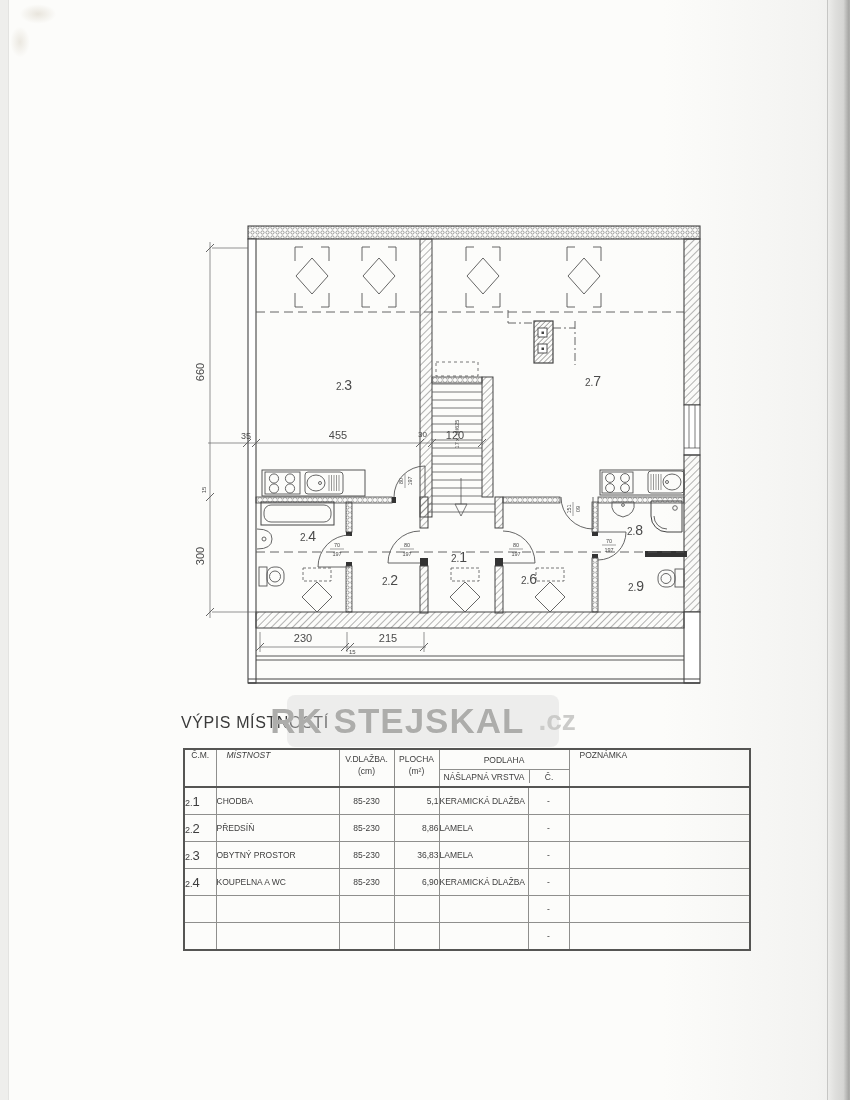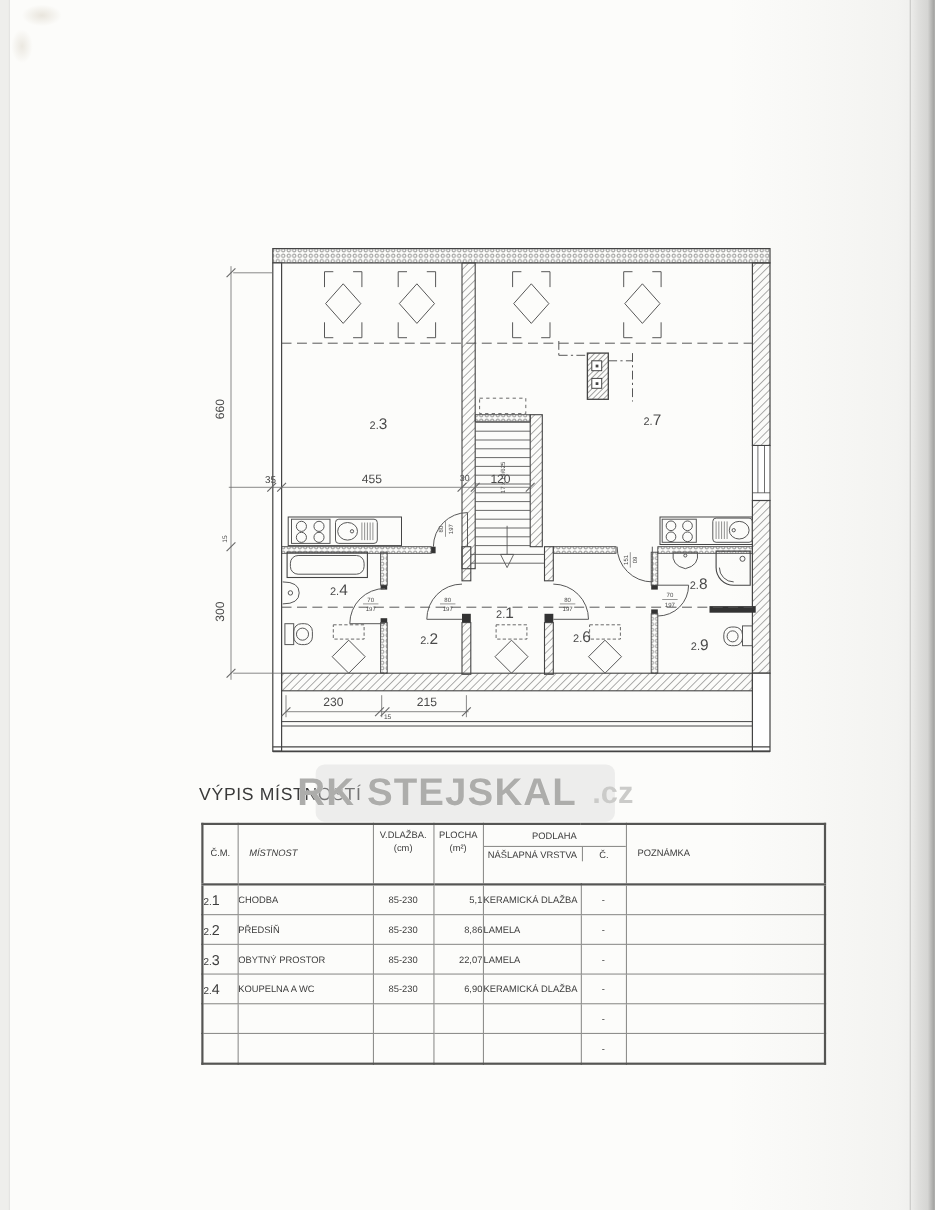--- a/index.html
+++ b/index.html
@@ -26,21 +26,21 @@
   .wm-main{font-size:35px;font-weight:bold;color:#adadab;letter-spacing:1px;text-shadow:0 0 1px #fff;}
   .wm-suffix{font-size:28px;font-weight:bold;color:#cbcbc9;margin-left:14px;}
 
   .rooms-table{position:absolute;left:183px;top:748px;border-collapse:collapse;table-layout:fixed;
     font-size:8.5px;color:#3d3d3d;background:transparent;}
   .rooms-table td{border:1px solid #8f8f8d;padding:0;vertical-align:middle;height:26px;overflow:hidden;}
   .rooms-table{border:2px solid #555553;}
   .rooms-table tr.hdr td{border-bottom:2px solid #555553;}
   .c1{width:32px;} .c2{width:123px;} .c3{width:55px;} .c4{width:45px;} .c5{width:89px;} .c6{width:41px;} .c7{width:181px;}
   .hdr td{height:33px;vertical-align:top;}
-  .hdr .htxt{padding-top:20px;text-align:center;}
+  .hdr .htxt{padding-top:0;text-align:center;}
   .hdr .two-line{text-align:center;padding-top:3px;line-height:12px;}
   .podlaha-cell{padding:0!important;vertical-align:top;}
   .podlaha-top{height:19px;border-bottom:1px solid #8f8f8d;display:flex;align-items:center;justify-content:center;}
   .podlaha-bottom{display:flex;height:13px;}
   .podlaha-bottom .pb1{width:89px;border-right:1px solid #8f8f8d;display:flex;align-items:center;justify-content:center;}
   .podlaha-bottom .pb2{flex:1;display:flex;align-items:center;justify-content:center;}
   .cell-num{padding-left:3px;}
   .num-small{font-size:9px;} .num-big{font-size:13px;}
   .cell-name{padding-left:7px;}
   .cell-h{text-align:center;}
@@ -426,21 +426,21 @@
     <td class="cell-h">85-230</td>
     <td class="cell-a">8,86</td>
     <td class="cell-f">LAMELA</td>
     <td class="cell-c">-</td>
     <td></td>
   </tr>
   <tr>
     <td class="cell-num"><span class="num-small">2.</span><span class="num-big">3</span></td>
     <td class="cell-name">OBYTNÝ PROSTOR</td>
     <td class="cell-h">85-230</td>
-    <td class="cell-a">22,07</td>
+    <td class="cell-a">36,83</td>
     <td class="cell-f">LAMELA</td>
     <td class="cell-c">-</td>
     <td></td>
   </tr>
   <tr>
     <td class="cell-num"><span class="num-small">2.</span><span class="num-big">4</span></td>
     <td class="cell-name">KOUPELNA A WC</td>
     <td class="cell-h">85-230</td>
     <td class="cell-a">6,90</td>
     <td class="cell-f">KERAMICKÁ DLAŽBA</td>

